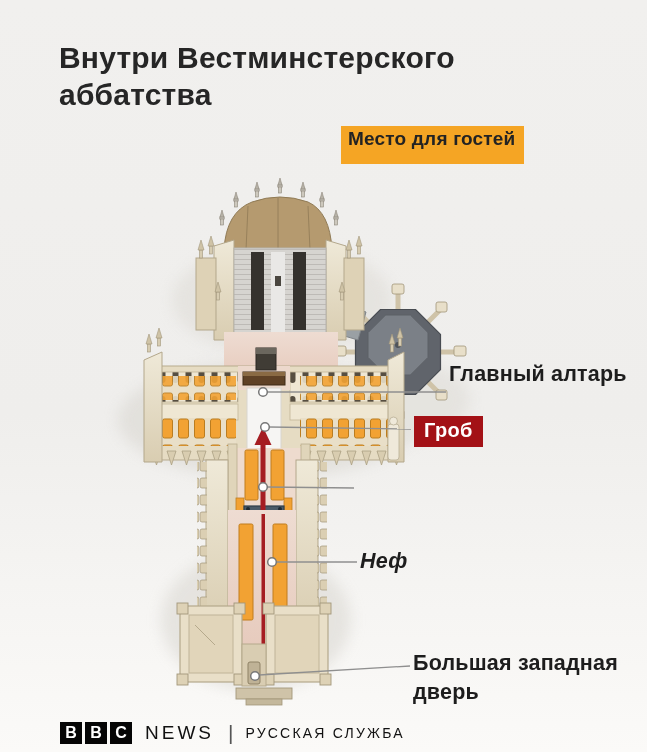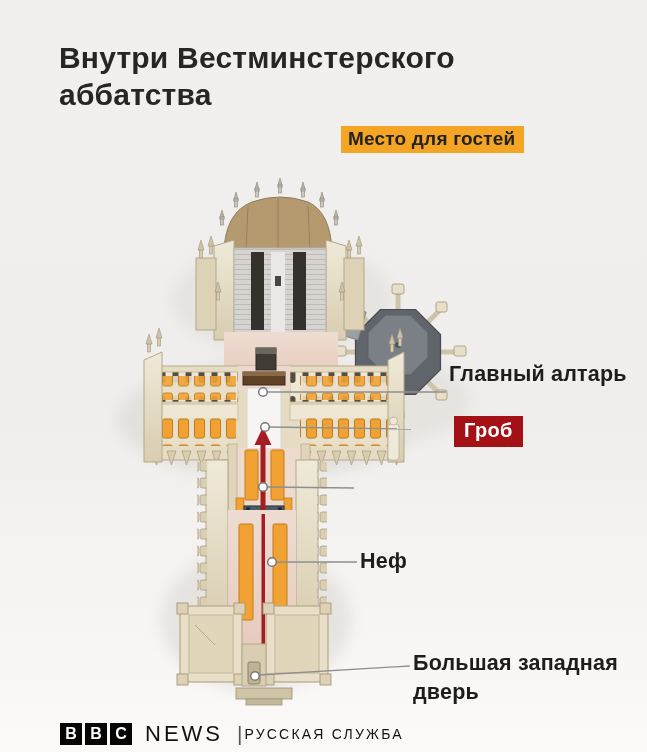--- a/index.html
+++ b/index.html
@@ -10,49 +10,49 @@
     position:relative;
   }
   .stage{position:absolute;inset:0;width:647px;height:752px;}
   .page-title{
     position:absolute;left:59px;top:40px;width:480px;
     font-size:30px;line-height:1.22;font-weight:bold;color:#262626;letter-spacing:.2px;
   }
   .guest-heading{
     position:absolute;left:341px;top:126px;display:inline-block;
     background:#f5a524;color:#232323;font-size:19px;font-weight:bold;
-    padding:2px 9px 3px 7px;letter-spacing:.2px;
+    padding:2px 9px 14px 7px;letter-spacing:.2px;
   }
   .guest-body{
     position:absolute;left:343px;top:161px;width:210px;
     font-size:14.6px;line-height:18.6px;color:#333;
   }
   .callout{
     position:absolute;font-weight:bold;font-size:21.5px;color:#1d1d1d;letter-spacing:.2px;
   }
   .callout.altar{left:449px;top:362px;}
   .callout.choir{left:357px;top:475px;}
-  .callout.nave{left:360px;top:549px;}
+  .callout.nave{left:360px;top:549px;font-style:italic;}
   .callout.west-door{left:413px;top:649px;width:225px;line-height:29px;}
   .badge-red{
     position:absolute;left:414px;top:416px;background:#a31116;color:#ffffff;
-    font-size:20px;font-weight:bold;padding:3px 10px 5px 10px;letter-spacing:.3px;margin-left:40px;
+    font-size:20px;font-weight:bold;padding:3px 10px 5px 10px;letter-spacing:.3px;
   }
   .footer{
     position:absolute;left:60px;top:721px;display:flex;align-items:center;
   }
   .bbc-blocks{display:flex;gap:3px;}
   .bbc-block{
     width:22px;height:22px;background:#050505;color:#ffffff;
     display:flex;align-items:center;justify-content:center;
     font-size:16px;font-weight:bold;
   }
-  .footer-news{margin-left:13px;font-size:22px;color:#111;letter-spacing:3px;font-weight:500;}
+  .footer-news{margin-left:13px;font-size:19px;color:#111;letter-spacing:3px;font-weight:500;}
   .footer-sep{margin-left:14px;font-size:21px;color:#555;font-weight:300;}
-  .footer-service{margin-left:2px;font-size:14px;color:#111;letter-spacing:2.2px;font-weight:500;}
+  .footer-service{margin-left:12px;font-size:14px;color:#111;letter-spacing:2.2px;font-weight:500;}
   svg{display:block;}
 </style>
 </head>
 <body>
 
 <div class="stage">
 
   <svg width="647" height="752" viewBox="0 0 647 752">
     <defs>
       <linearGradient id="stone" x1="0" y1="0" x2="0" y2="1">

